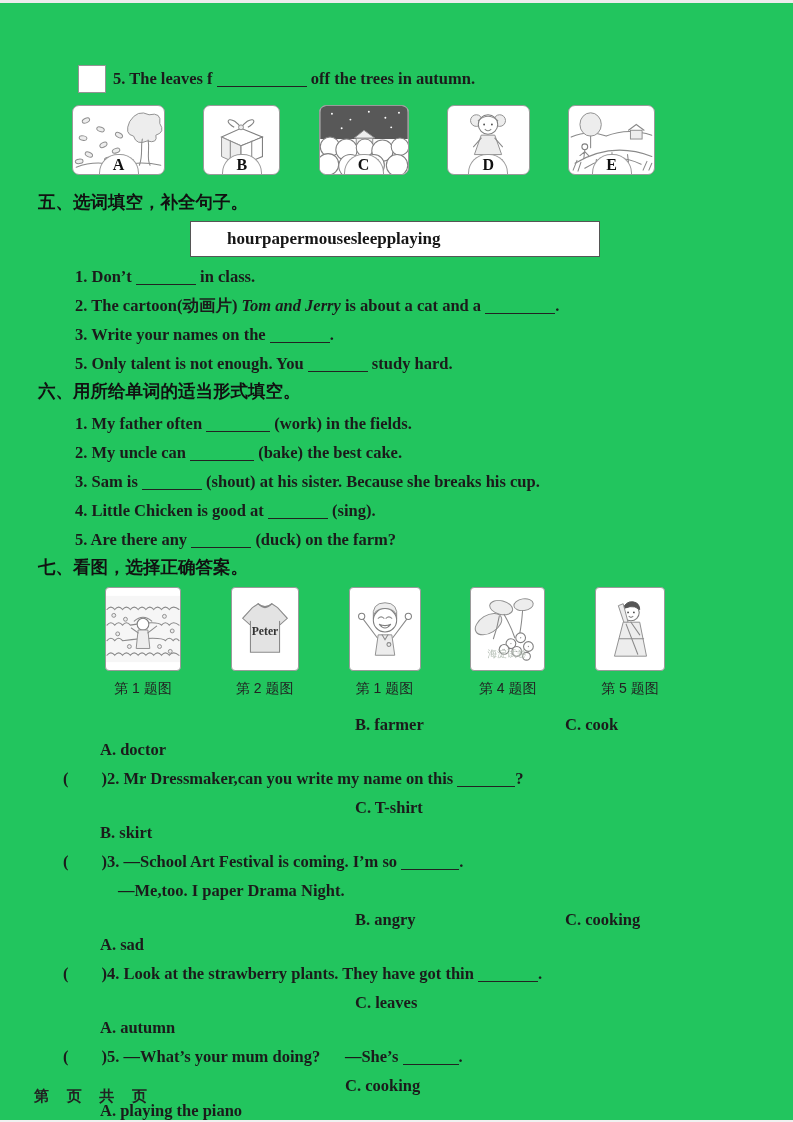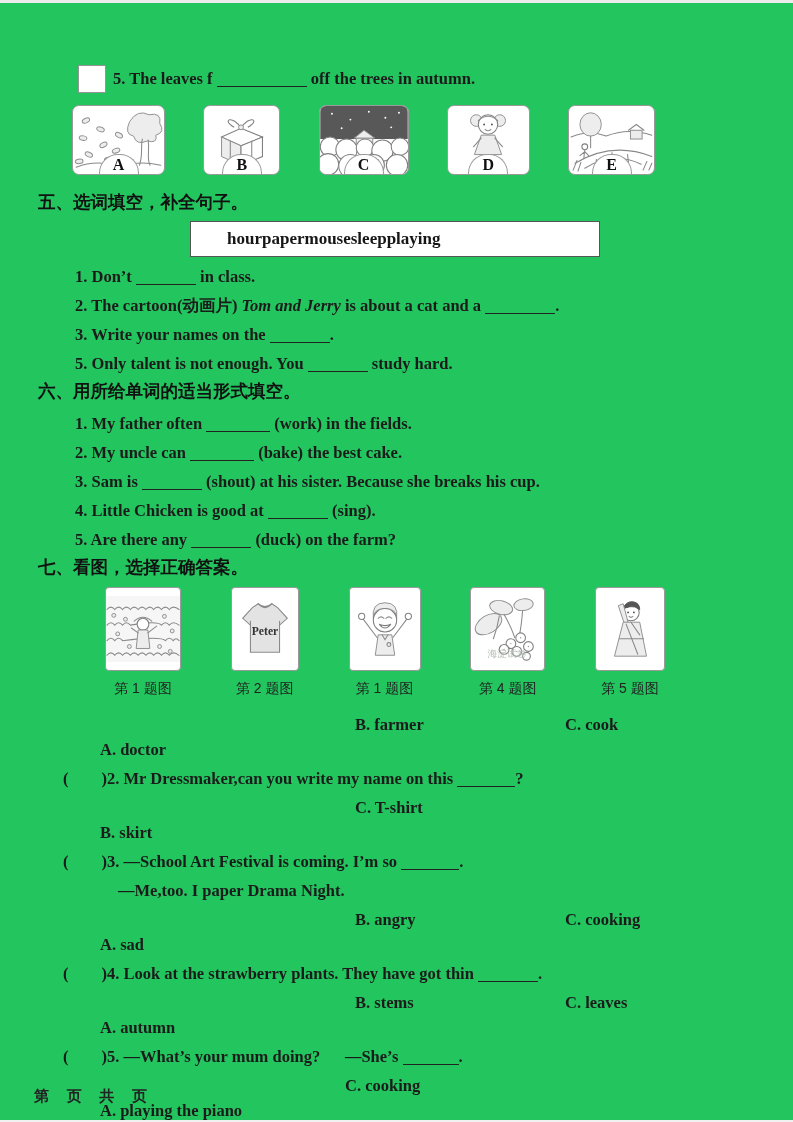--- a/index.html
+++ b/index.html
@@ -301,21 +301,20 @@
       <div class="opts line">
         <span>A. sad</span>
         <span>B. angry</span>
         <span>C. cooking</span>
       </div>
     </div>
     <div>
       <div class="line">(  )4. Look at the strawberry plants. They have got thin <span class="blank" style="width: 60px;"></span>.</div>
       <div class="opts line">
         <span>A. autumn</span>
-        <span>B. stems</span>
         <span>C. leaves</span>
       </div>
     </div>
     <div>
       <div class="line">(  )5. —What’s your mum doing?  —She’s <span class="blank" style="width: 56px;"></span>.</div>
       <div class="opts line tight">
         <span>A. playing the piano</span>
         <span>C. cooking</span>
       </div>
     </div>

